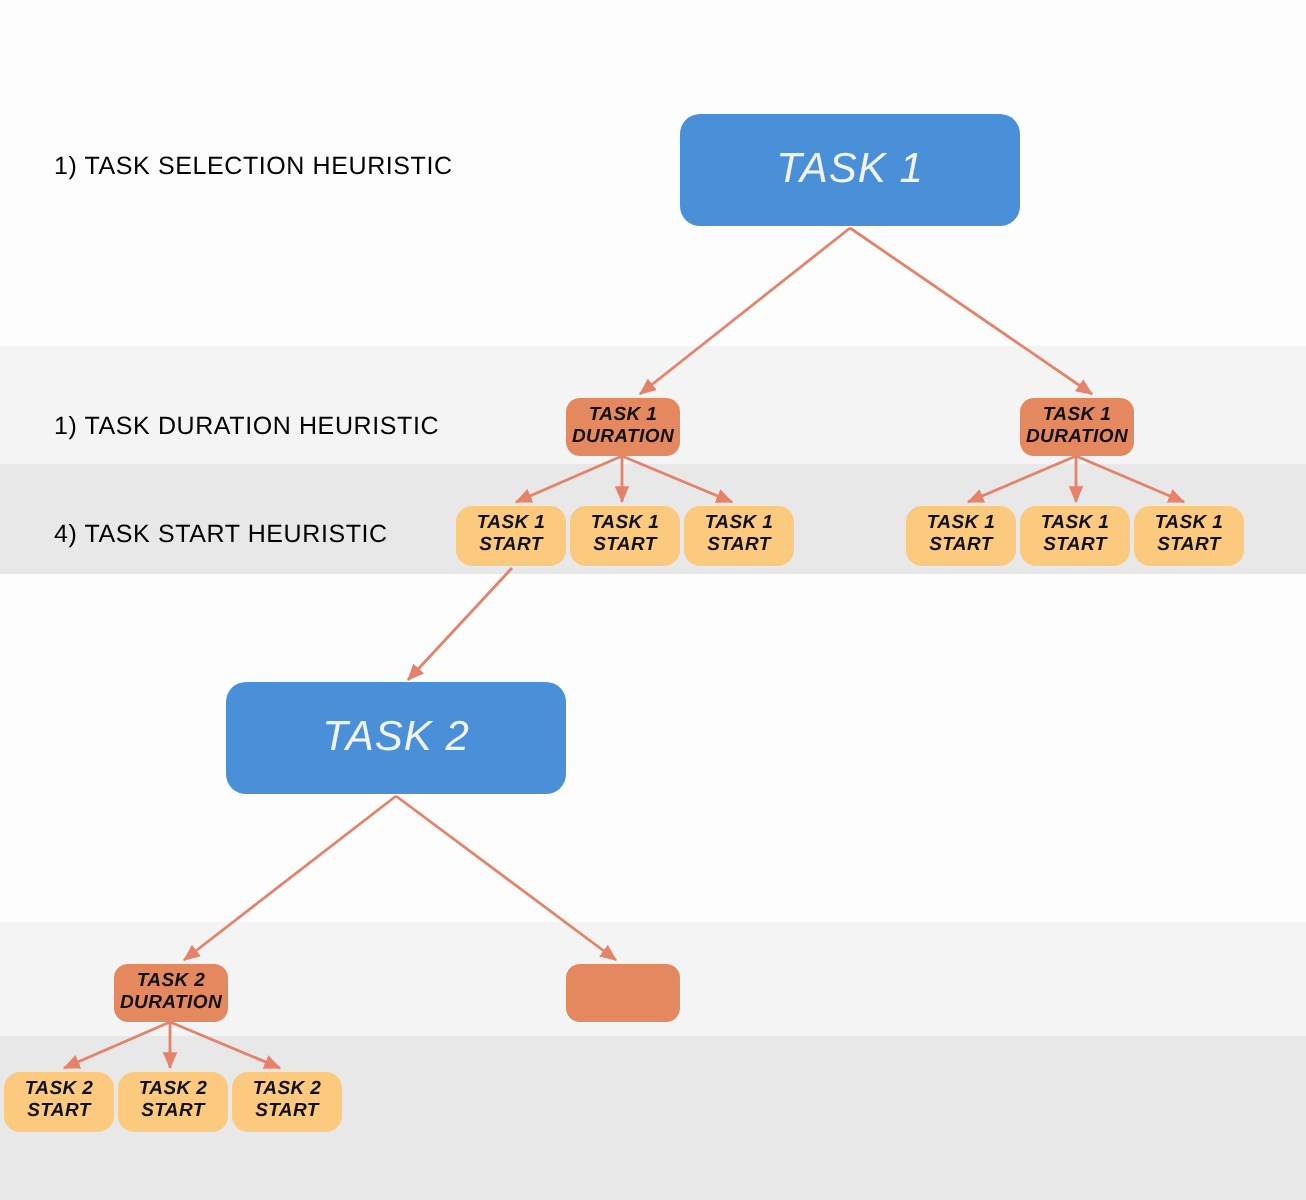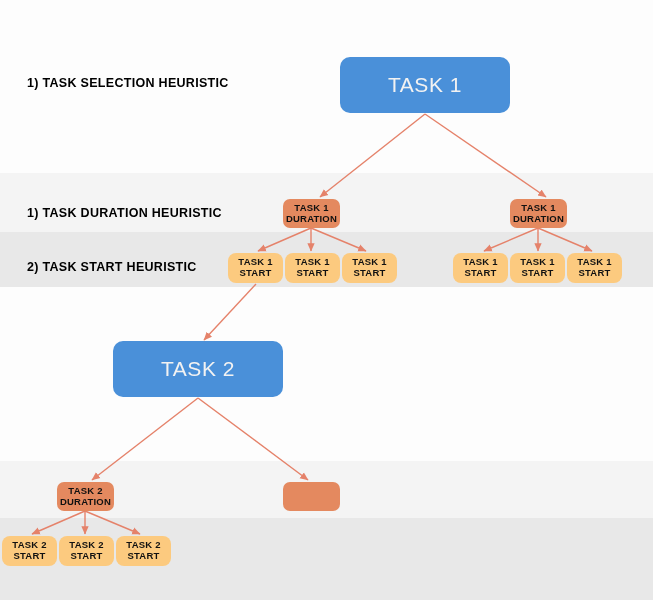--- a/index.html
+++ b/index.html
@@ -20,21 +20,21 @@
     left: 0;
     width: 653px;
   }
   .band-1 { top: 173px; height: 59px; background: #f4f4f4; }
   .band-2 { top: 232px; height: 55px; background: #e8e8e8; }
   .band-3 { top: 461px; height: 57px; background: #f4f4f4; }
   .band-4 { top: 518px; height: 82px; background: #e8e8e8; }
 
   .row-label {
     position: absolute;
-    font-weight: bold;
+    font-weight: normal;
     font-size: 12.5px;
     letter-spacing: 0.3px;
     color: #000000;
     white-space: nowrap;
   }
   .label-1 { left: 27px; top: 76px; }
   .label-2 { left: 27px; top: 206px; }
   .label-3 { left: 27px; top: 260px; }
 
   svg#arrows {
@@ -76,35 +76,35 @@
     border-radius: 7px;
   }
   .start-node {
     background: #fcca7f;
     border-radius: 8px;
     color: #111111;
     font-size: 9.5px;
     font-weight: bold;
     letter-spacing: 0.2px;
   }
-  .node .ln { display: block; }
+  .node .ln { display: block; font-style: italic; }
 </style>
 </head>
 <body>
 
 <div id="canvas">
 
   <div class="band band-1"></div>
   <div class="band band-2"></div>
   <div class="band band-3"></div>
   <div class="band band-4"></div>
 
   <div class="row-label label-1">1) TASK SELECTION HEURISTIC</div>
   <div class="row-label label-2">1) TASK DURATION HEURISTIC</div>
-  <div class="row-label label-3">2) TASK START HEURISTIC</div>
+  <div class="row-label label-3">4) TASK START HEURISTIC</div>
 
   <svg id="arrows" viewBox="0 0 653 600">
     <defs>
       <marker id="ah" markerWidth="7" markerHeight="7" refX="5.6" refY="3" orient="auto" markerUnits="strokeWidth">
         <path d="M0,0.4 L6,3 L0,5.6 Z" fill="#e5826a"></path>
       </marker>
     </defs>
     <g stroke="#e5826a" stroke-width="1.4" fill="none" marker-end="url(#ah)">
 
       <line x1="425" y1="114" x2="320" y2="197"></line>

